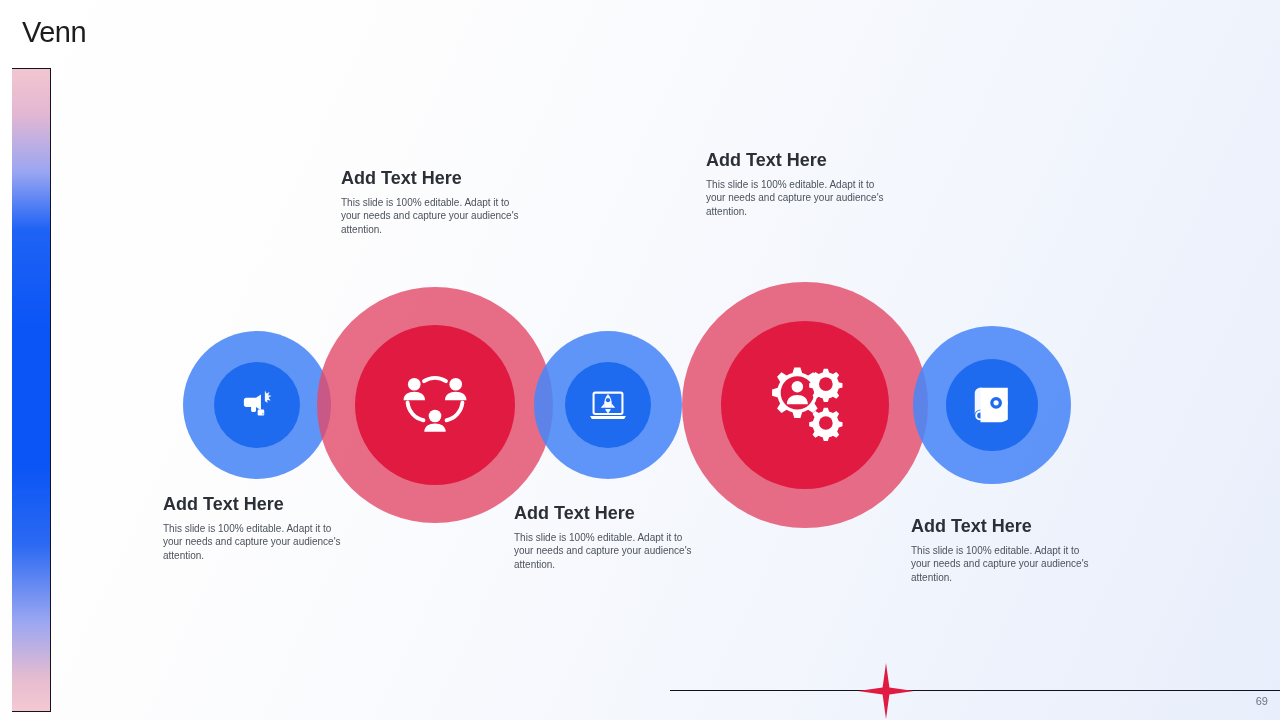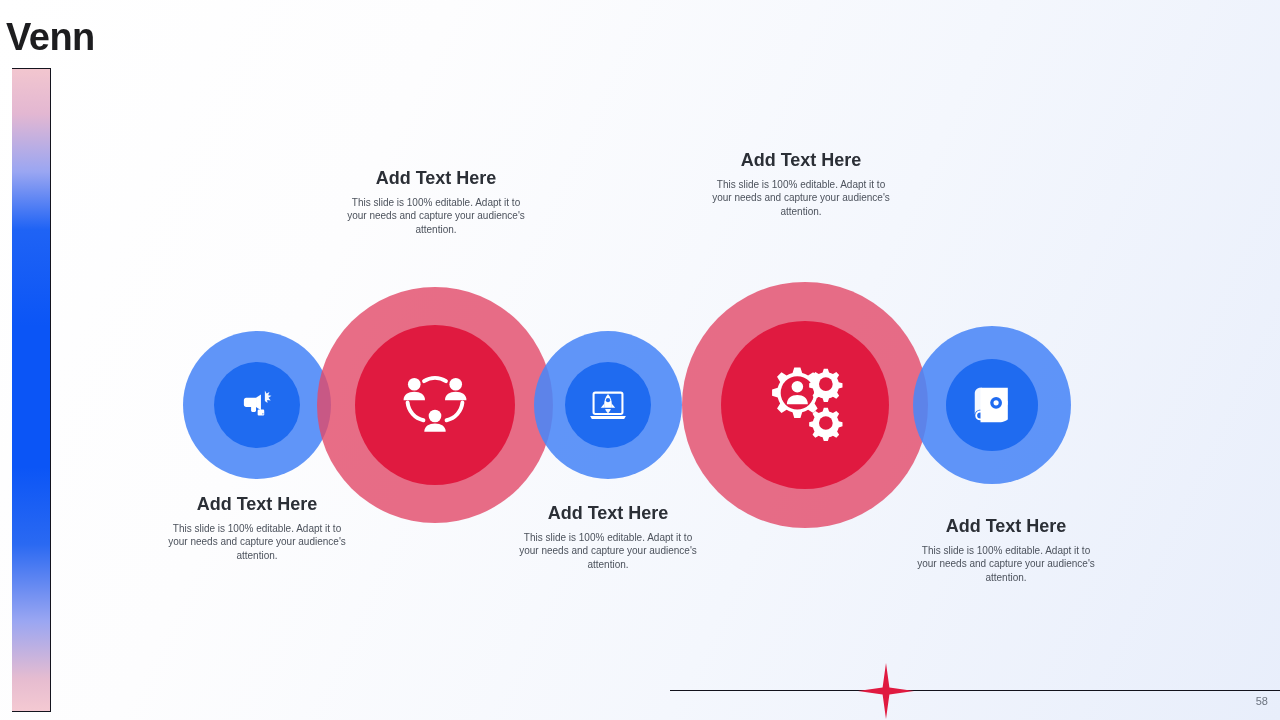--- a/index.html
+++ b/index.html
@@ -11,24 +11,24 @@
     height: 720px;
     overflow: hidden;
     font-family: "Liberation Sans", sans-serif;
     background: linear-gradient(115deg, #ffffff 0%, #fdfdfe 28%, #f4f7fd 62%, #e8eefb 100%);
     position: relative;
   }
 
   
   .slide-title {
     position: absolute;
-    left: 6px;
+    left: 22px;
     top: 18px;
-    font-size: 38px;
-    font-weight: bold;
+    font-size: 29px;
+    font-weight: normal;
     color: #1d1d1f;
     letter-spacing: -0.5px;
     line-height: 1;
   }
 
   
   .accent-bar {
     position: absolute;
     left: 12px;
     top: 68px;
@@ -76,21 +76,21 @@
     justify-content: center;
   }
   .venn-core.blue { background: #1f6bf0; }
   .venn-core.pink { background: #e01a40; }
 
   .venn-core svg { display: block; }
 
   
   .text-block {
     position: absolute;
-    text-align: center;
+    text-align: left;
   }
   .text-block .tb-title {
     font-size: 18px;
     font-weight: bold;
     color: #2b2f36;
     margin: 0 0 6px 0;
     line-height: 1.2;
   }
   .text-block .tb-body {
     font-size: 10px;
@@ -246,13 +246,13 @@
 </div>
 
 <div class="footer-rule"></div>
 
 <div class="sparkle">
   <svg width="60" height="60" viewBox="0 0 60 60">
     <path d="M30 2 L33.4 26.6 L58 30 L33.4 33.4 L30 58 L26.6 33.4 L2 30 L26.6 26.6 Z" fill="#e01a40"></path>
   </svg>
 </div>
 
-<div class="page-number">58</div>
+<div class="page-number">69</div>
 
 </body></html>

